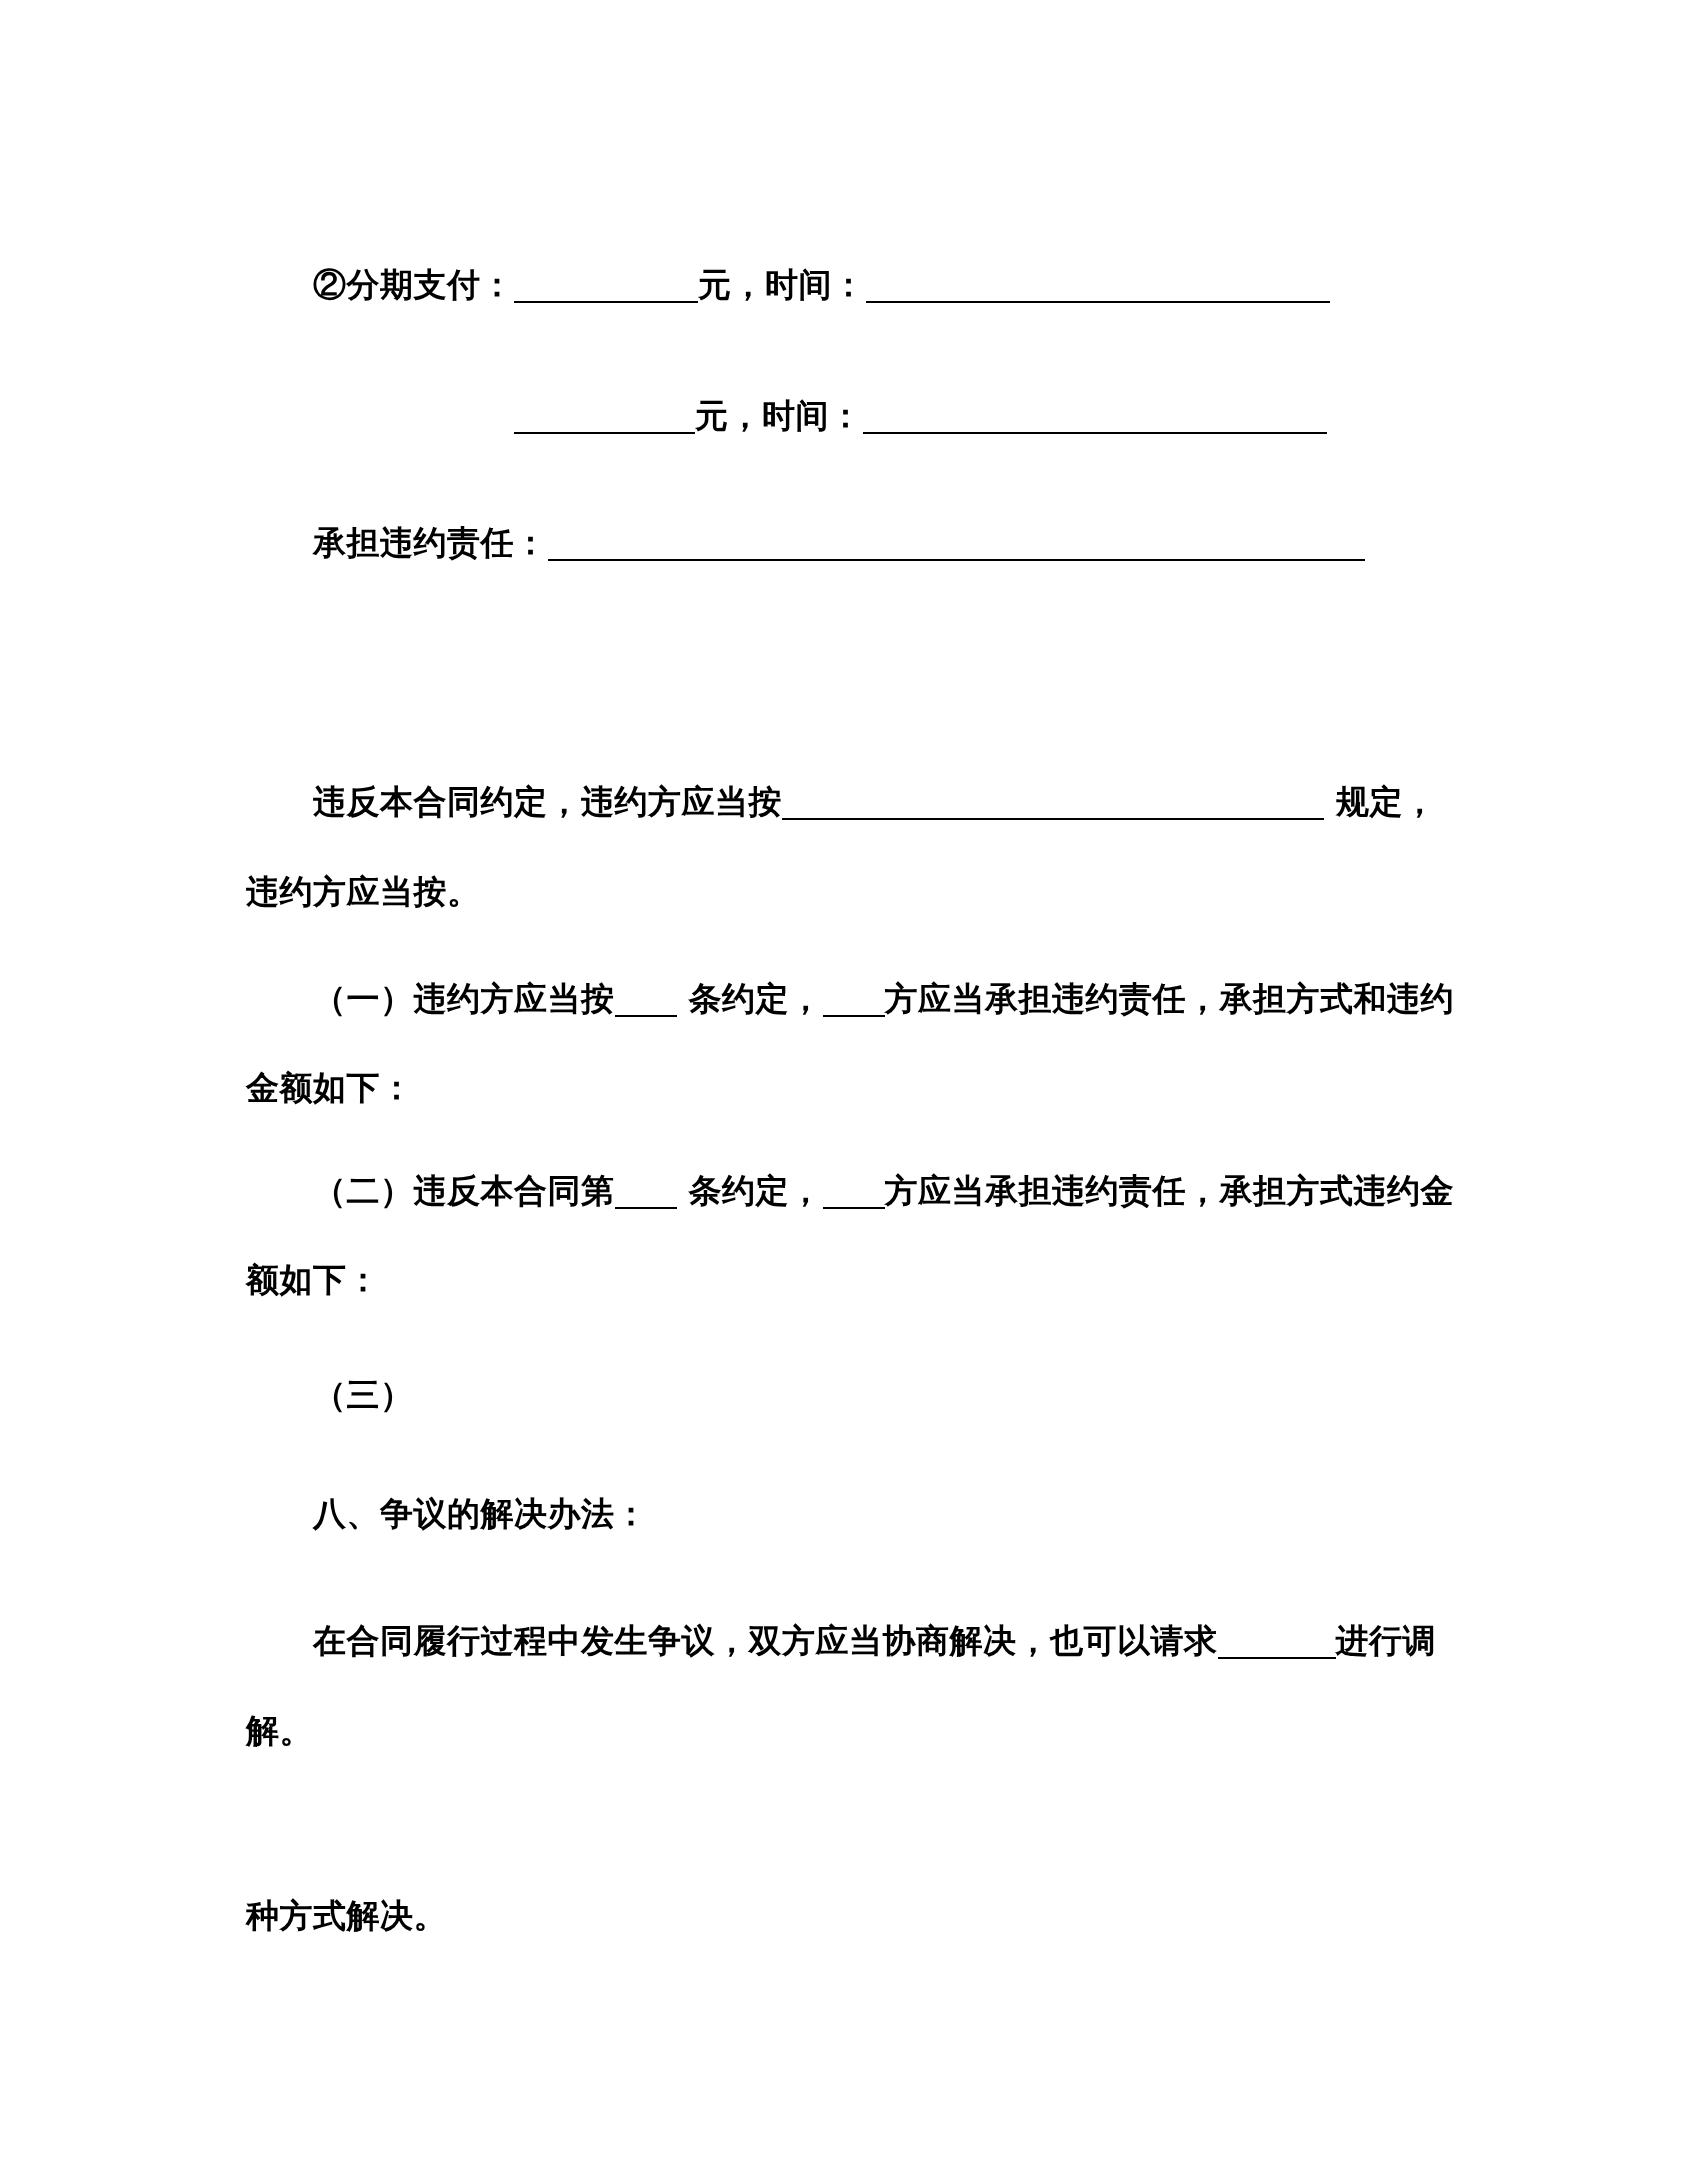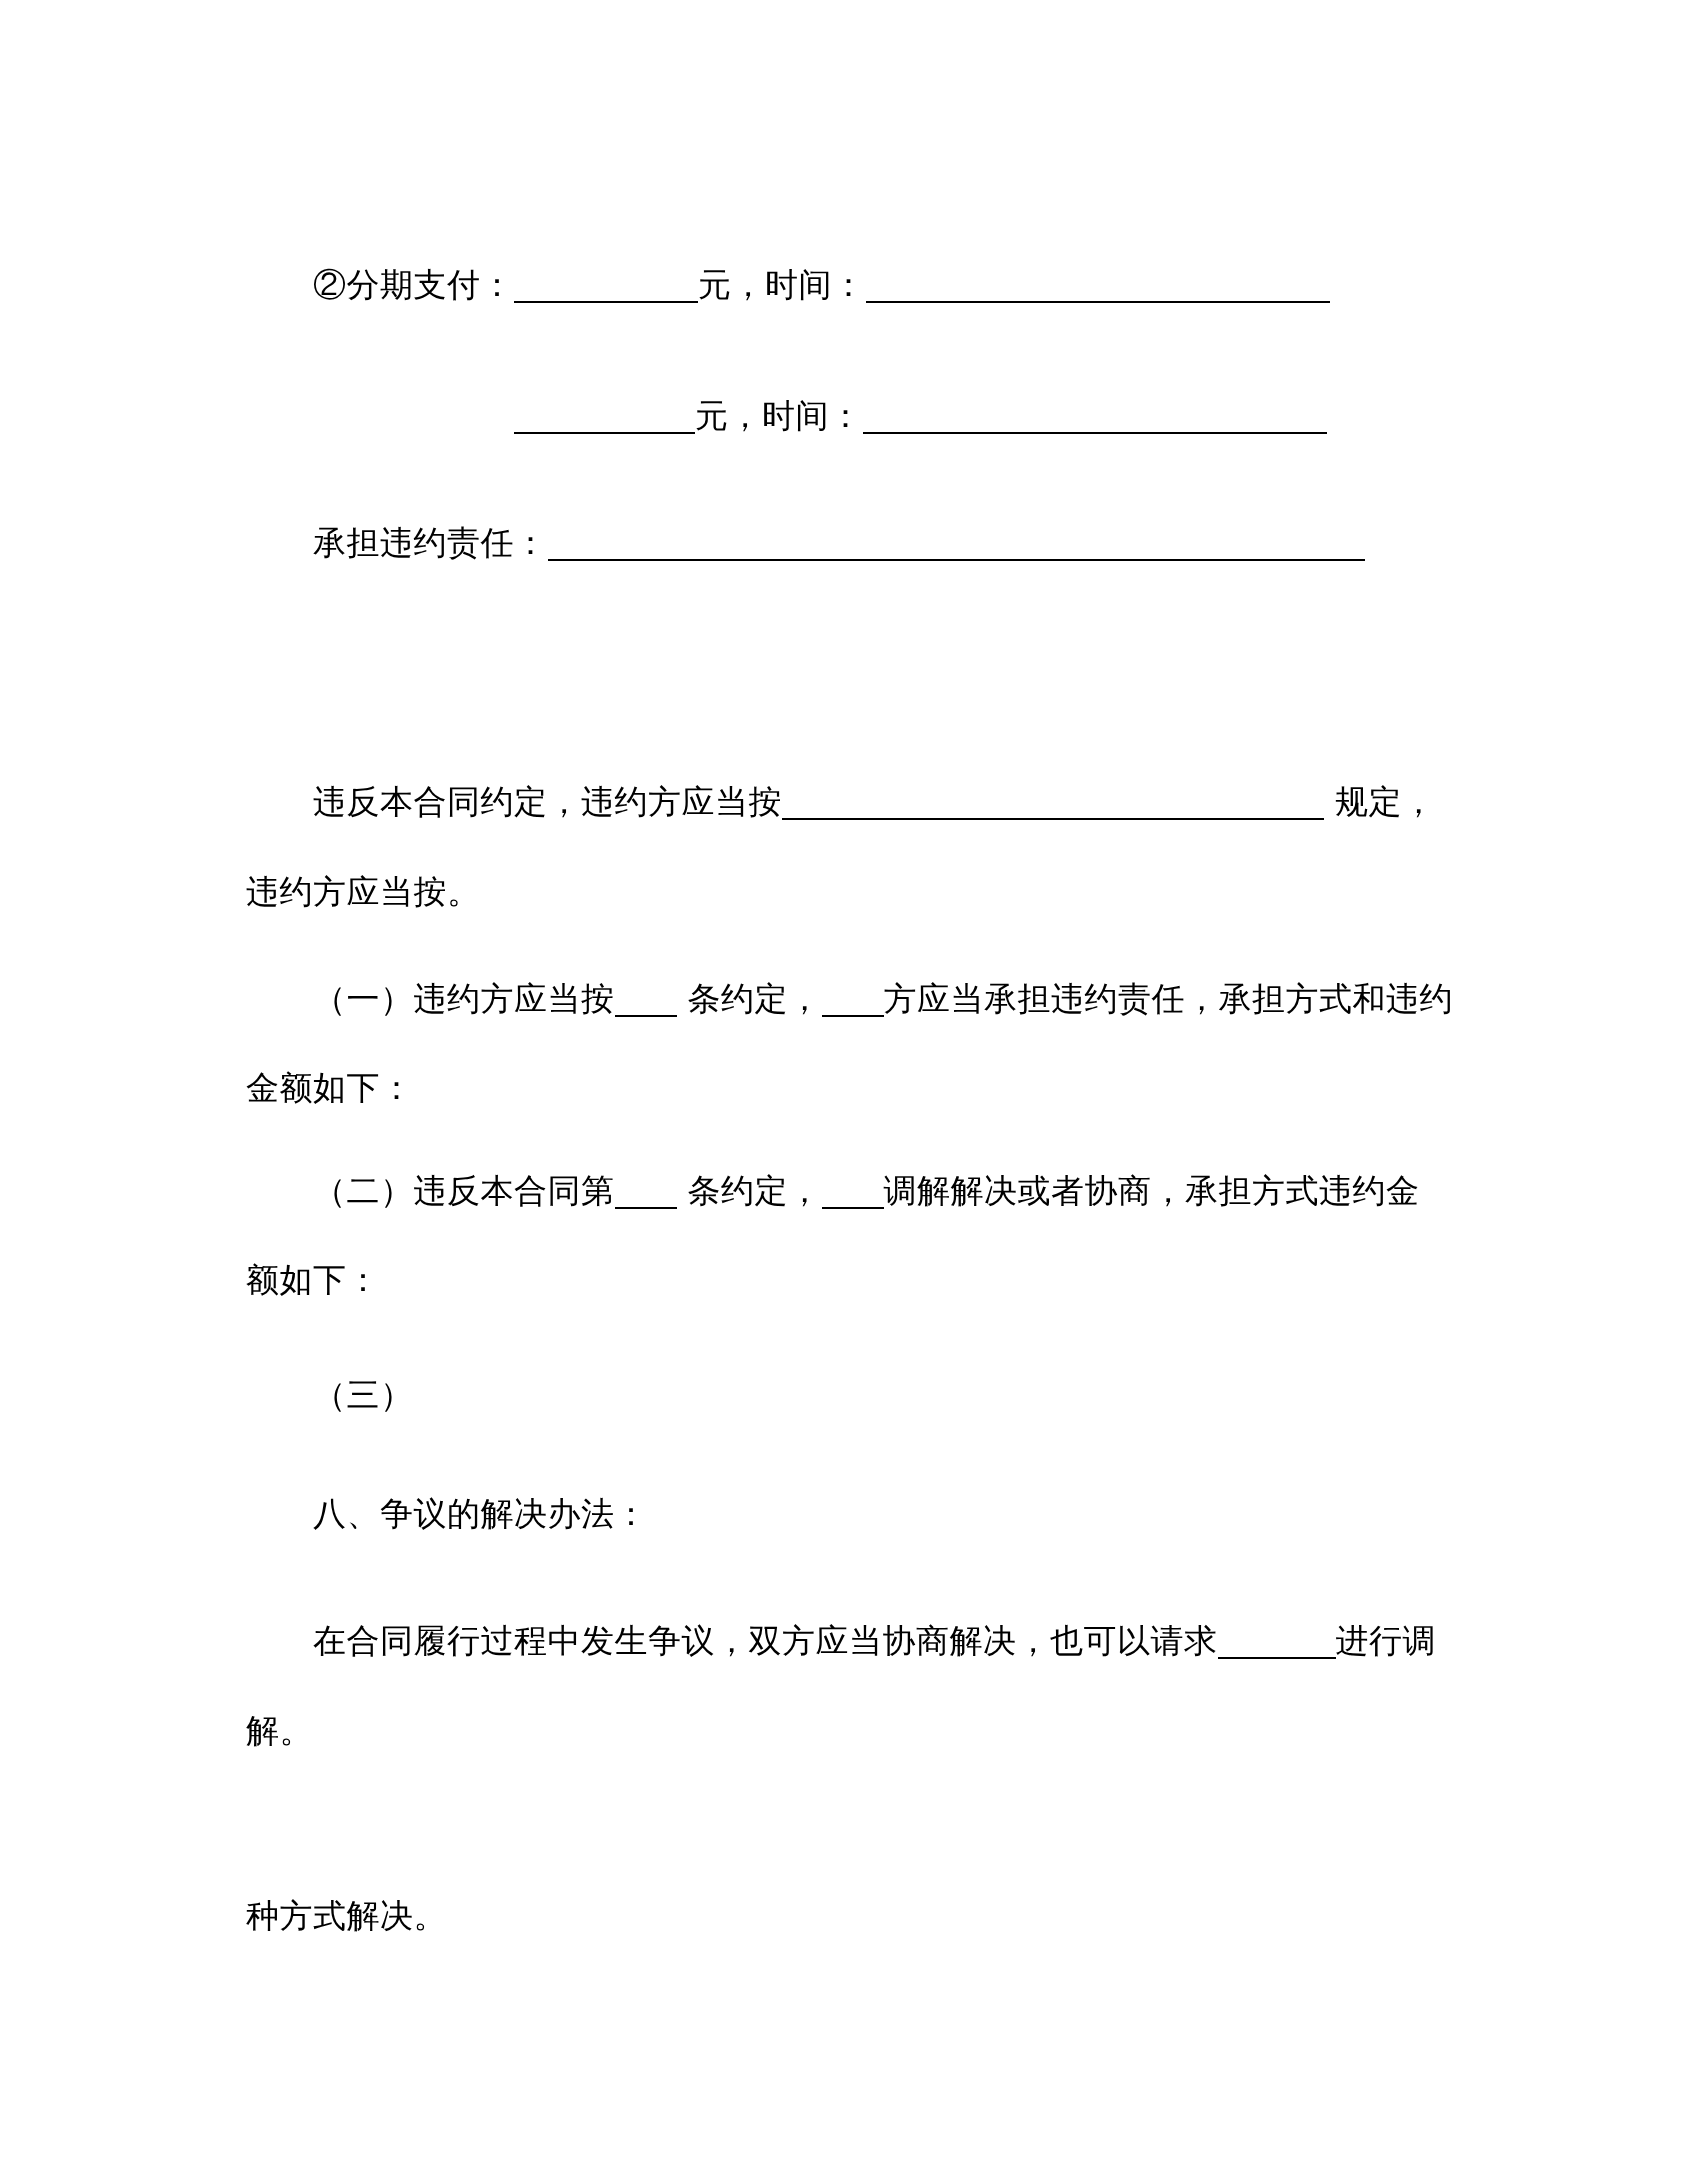--- a/index.html
+++ b/index.html
@@ -19,20 +19,21 @@
   .page {
     position: absolute;
     inset: 0;
     background: #ffffff;
   }
   .line {
     position: absolute;
     white-space: nowrap;
     line-height: 42px;
     letter-spacing: 0.5px;
+    font-weight: bold;
   }
   .indent { left: 313px; }
   .margin { left: 246px; }
   .tight  { letter-spacing: -1.5px; }
   .blank {
     display: inline-block;
     height: 0;
     border-bottom: 2.8px solid #000000;
     vertical-align: -7.3px;
   }
@@ -70,21 +71,21 @@
   </div>
 
   <div class="line indent" style="top:978px">
     <span>（一）违约方应当按</span><span class="blank w68"></span><span> 条约定，</span><span class="blank w68"></span><span>方应当承担违约责任，承担方式和违约</span>
   </div>
   <div class="line margin" style="top:1067px">
     <span>金额如下：</span>
   </div>
 
   <div class="line indent" style="top:1170px">
-    <span>（二）违反本合同第</span><span class="blank w68"></span><span> 条约定，</span><span class="blank w68"></span><span>调解解决或者协商，承担方式违约金</span>
+    <span>（二）违反本合同第</span><span class="blank w68"></span><span> 条约定，</span><span class="blank w68"></span><span>方应当承担违约责任，承担方式违约金</span>
   </div>
   <div class="line margin" style="top:1259px">
     <span>额如下：</span>
   </div>
 
   <div class="line indent" style="top:1374px">
     <span>（三）</span>
   </div>
 
   <div class="line indent" style="top:1493px">

